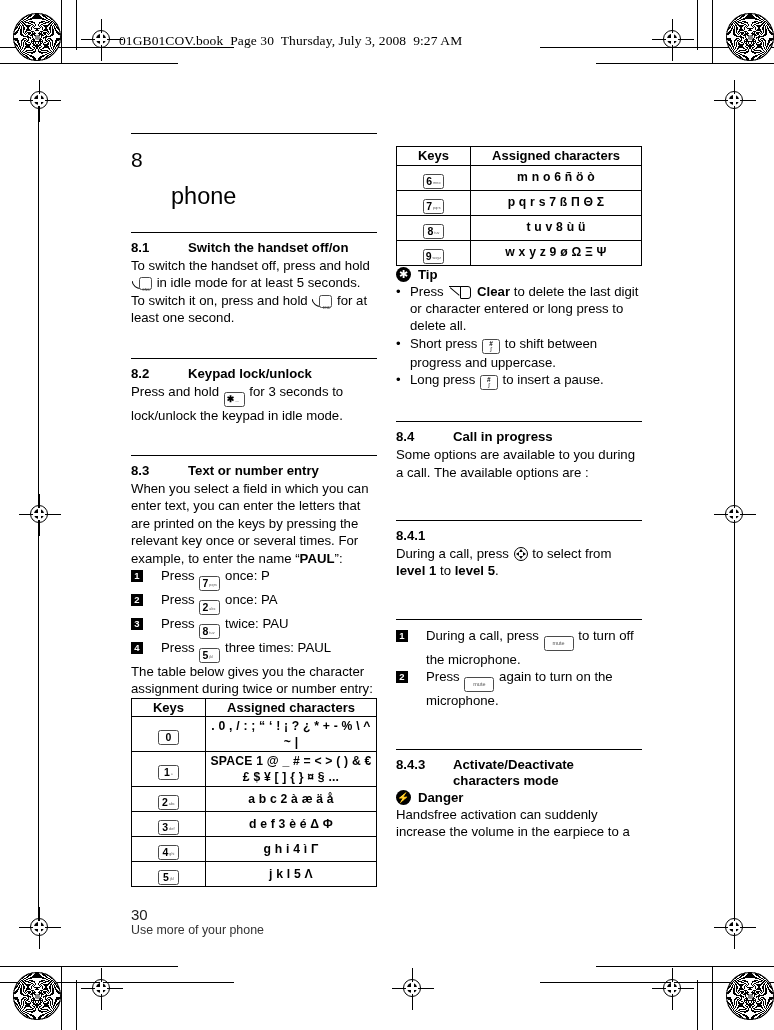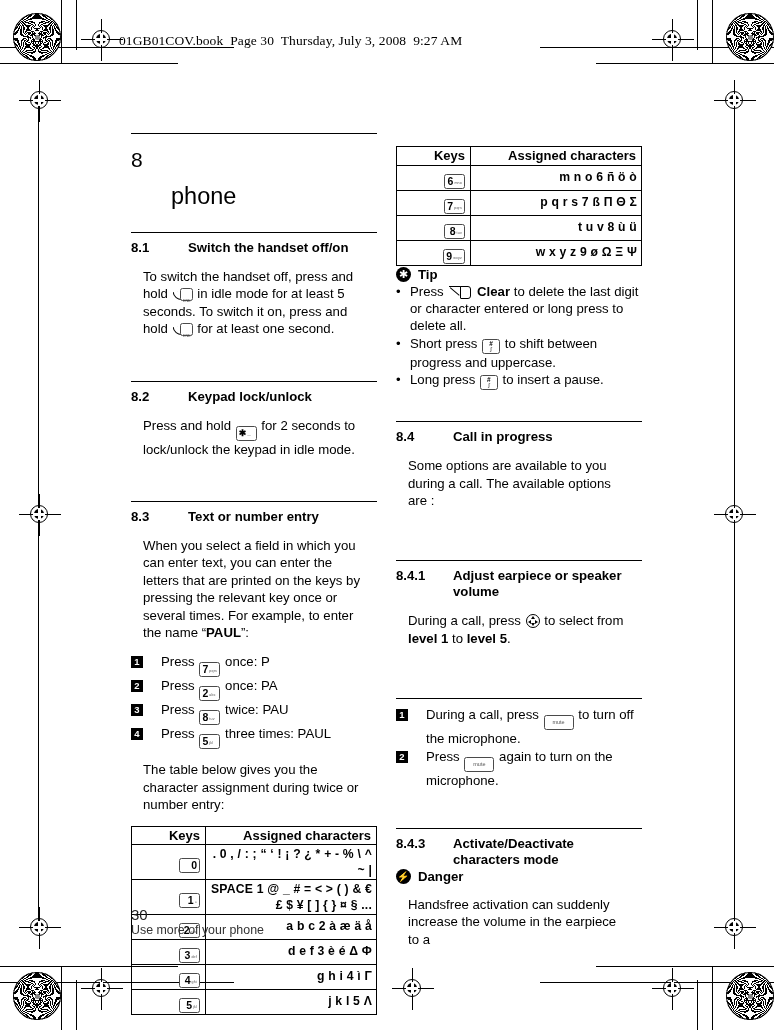--- a/index.html
+++ b/index.html
@@ -44,21 +44,21 @@
   }
   h1.chap .num{width:40px;flex:none;font-size:21px;}
   h1.chap .ttl{flex:1;}
   h2.sec{
     font-weight:bold;font-size:13.2px;line-height:16px;margin:1px 0 1px 0;
     display:flex;
   }
   h2.sec .n{width:57px;flex:none;}
   h2.sec.sub .n{width:57px;}
   h2.sec .t{flex:1;}
-  p.body{font-size:13.2px;line-height:17.4px;margin:12px;}
+  p.body{font-size:13.2px;line-height:17.4px;margin:0;}
   b{font-weight:bold;}
   .sp{height:17px;}
   .sp-s{height:8px;}
   .sp-l{height:31px;}
 
   
   .steps{margin:0;padding:0;list-style:none;}
   .steps li{display:flex;align-items:flex-start;font-size:13.2px;line-height:17.4px;margin:0;}
   .steps .bullnum{
     flex:none;width:12px;height:12px;background:#000;color:#fff;
@@ -132,21 +132,21 @@
   .ico-danger{flex:none;width:15px;height:15px;border-radius:50%;background:#000;position:relative;}
   .ico-danger:before{
     content:"\26A1";position:absolute;left:0;top:0;width:15px;height:15px;
     color:#fff;font-size:10px;line-height:15px;text-align:center;
   }
   .notelbl{font-weight:bold;font-size:13.2px;}
 
   
   table.keys{border-collapse:collapse;width:246px;font-size:12px;table-layout:fixed;}
   table.keys th,table.keys td{
-    border:1.2px solid #000;padding:1px 4px;vertical-align:middle;text-align:right;
+    border:1.2px solid #000;padding:1px 4px;vertical-align:middle;text-align:center;
     line-height:15.5px;
   }
   table.keys th{font-weight:bold;font-size:13px;padding:1px 5px;}
   table.keys col.c1{width:74px;}
   table.keys td.k{padding:1px 4px;}
   table.keys td.ch{font-size:12.2px;font-weight:600;letter-spacing:.2px;}
   table.keys td.ch.two{line-height:16px;}
 
   
   .footer{position:absolute;left:131px;top:906px;width:511px;display:flex;justify-content:space-between;
@@ -280,21 +280,21 @@
   <div class="sp-l"></div>
 
   <div class="rule thin"></div>
   <h2 class="sec">
     <span class="n">8.2</span>
     <span class="t">Keypad lock/unlock</span>
   </h2>
   <p class="body">
     <span>Press and hold</span>
     <span class="key star"><span class="d">✱</span><span class="s">—</span></span>
-    <span>for 2 seconds to lock/unlock the keypad in idle mode.</span>
+    <span>for 3 seconds to lock/unlock the keypad in idle mode.</span>
   </p>
   <div class="sp-l"></div>
 
   <div class="rule thin"></div>
   <h2 class="sec">
     <span class="n">8.3</span>
     <span class="t">Text or number entry</span>
   </h2>
   <p class="body"><span>When you select a field in which you can enter text, you can enter the letters that are printed on the keys by pressing the relevant key once or several times. For example, to enter the name “</span><b>PAUL</b><span>”:</span></p>
 
@@ -432,24 +432,20 @@
     <span class="n">8.4</span>
     <span class="t">Call in progress</span>
   </h2>
   <p class="body">Some options are available to you during a call. The available options are :</p>
   <div class="sp-l"></div>
   <div class="sp-s"></div>
 
   <div class="rule thin"></div>
   <h2 class="sec sub">
     <span class="n">8.4.1</span>
-    <span class="t">
-      <span>Adjust earpiece or speaker</span><br>
-      <span>volume</span>
-    </span>
   </h2>
   <p class="body">
     <span>During a call, press</span>
     <span class="key-nav"><i class="u"></i><i class="dn"></i><i class="lf"></i><i class="rt"></i></span>
     <span>to select from</span>
     <b>level 1</b>
     <span>to</span>
     <b>level 5</b><span>.</span>
   </p>
   <div class="sp-l"></div>

